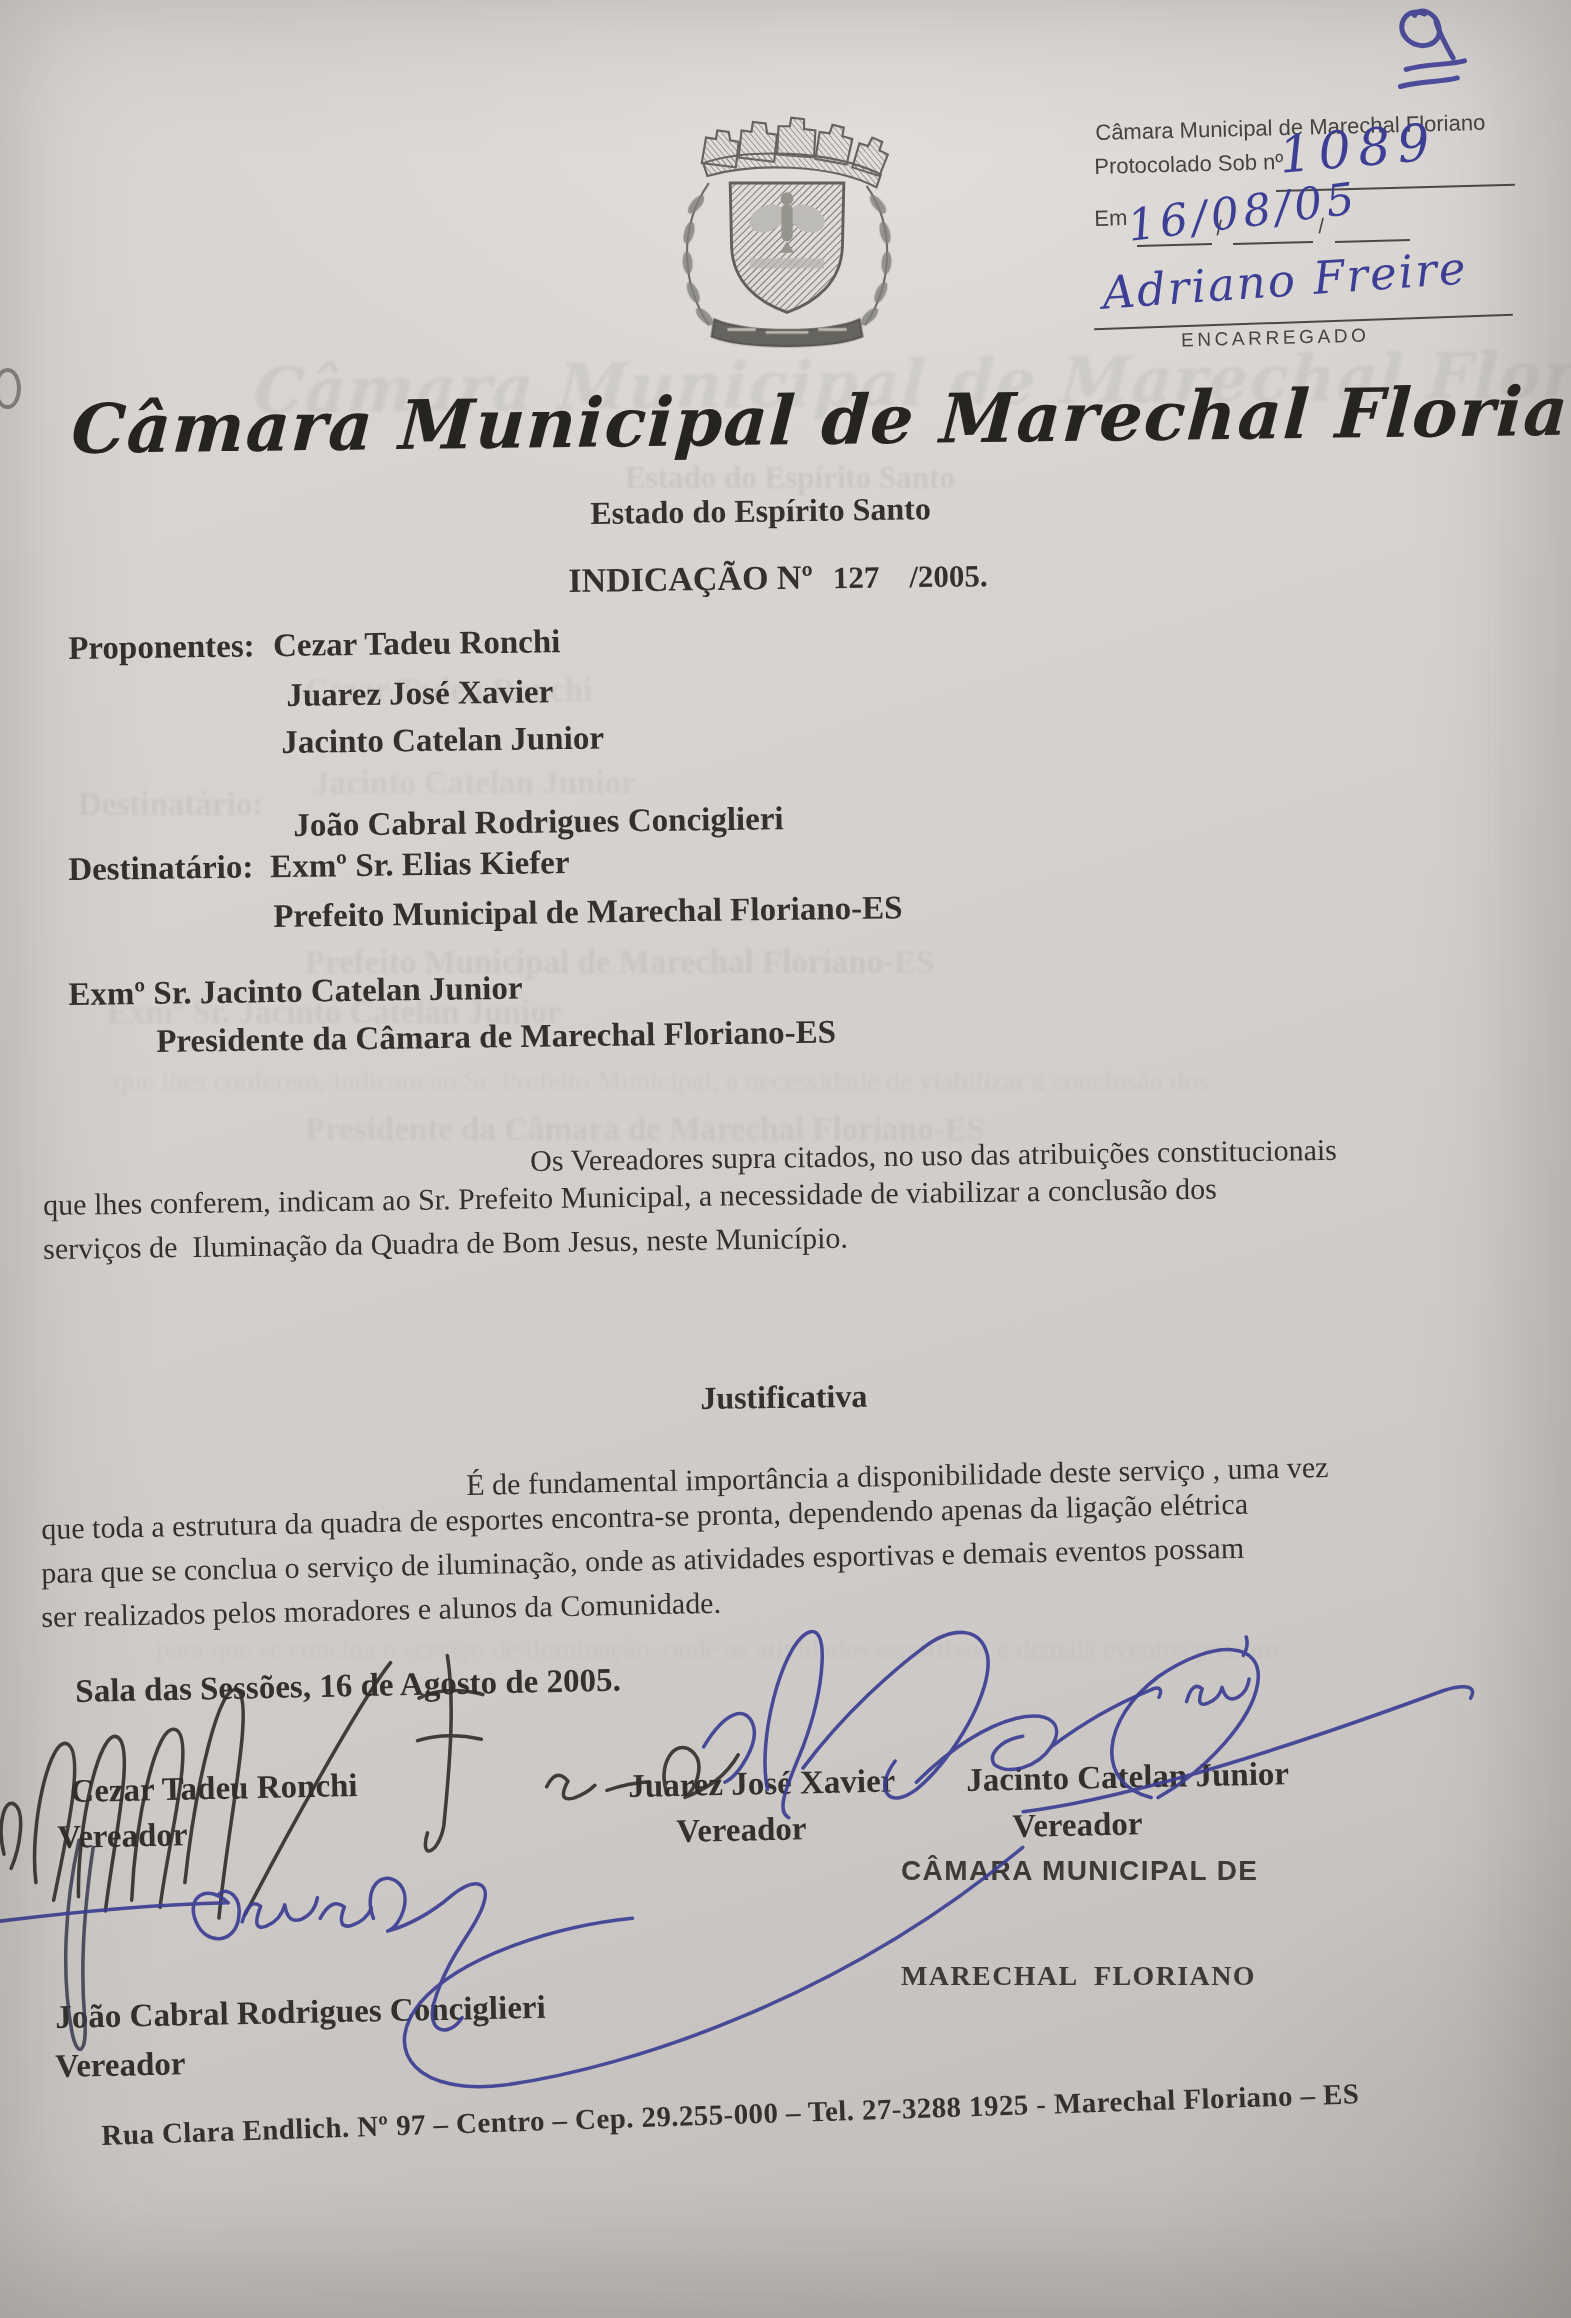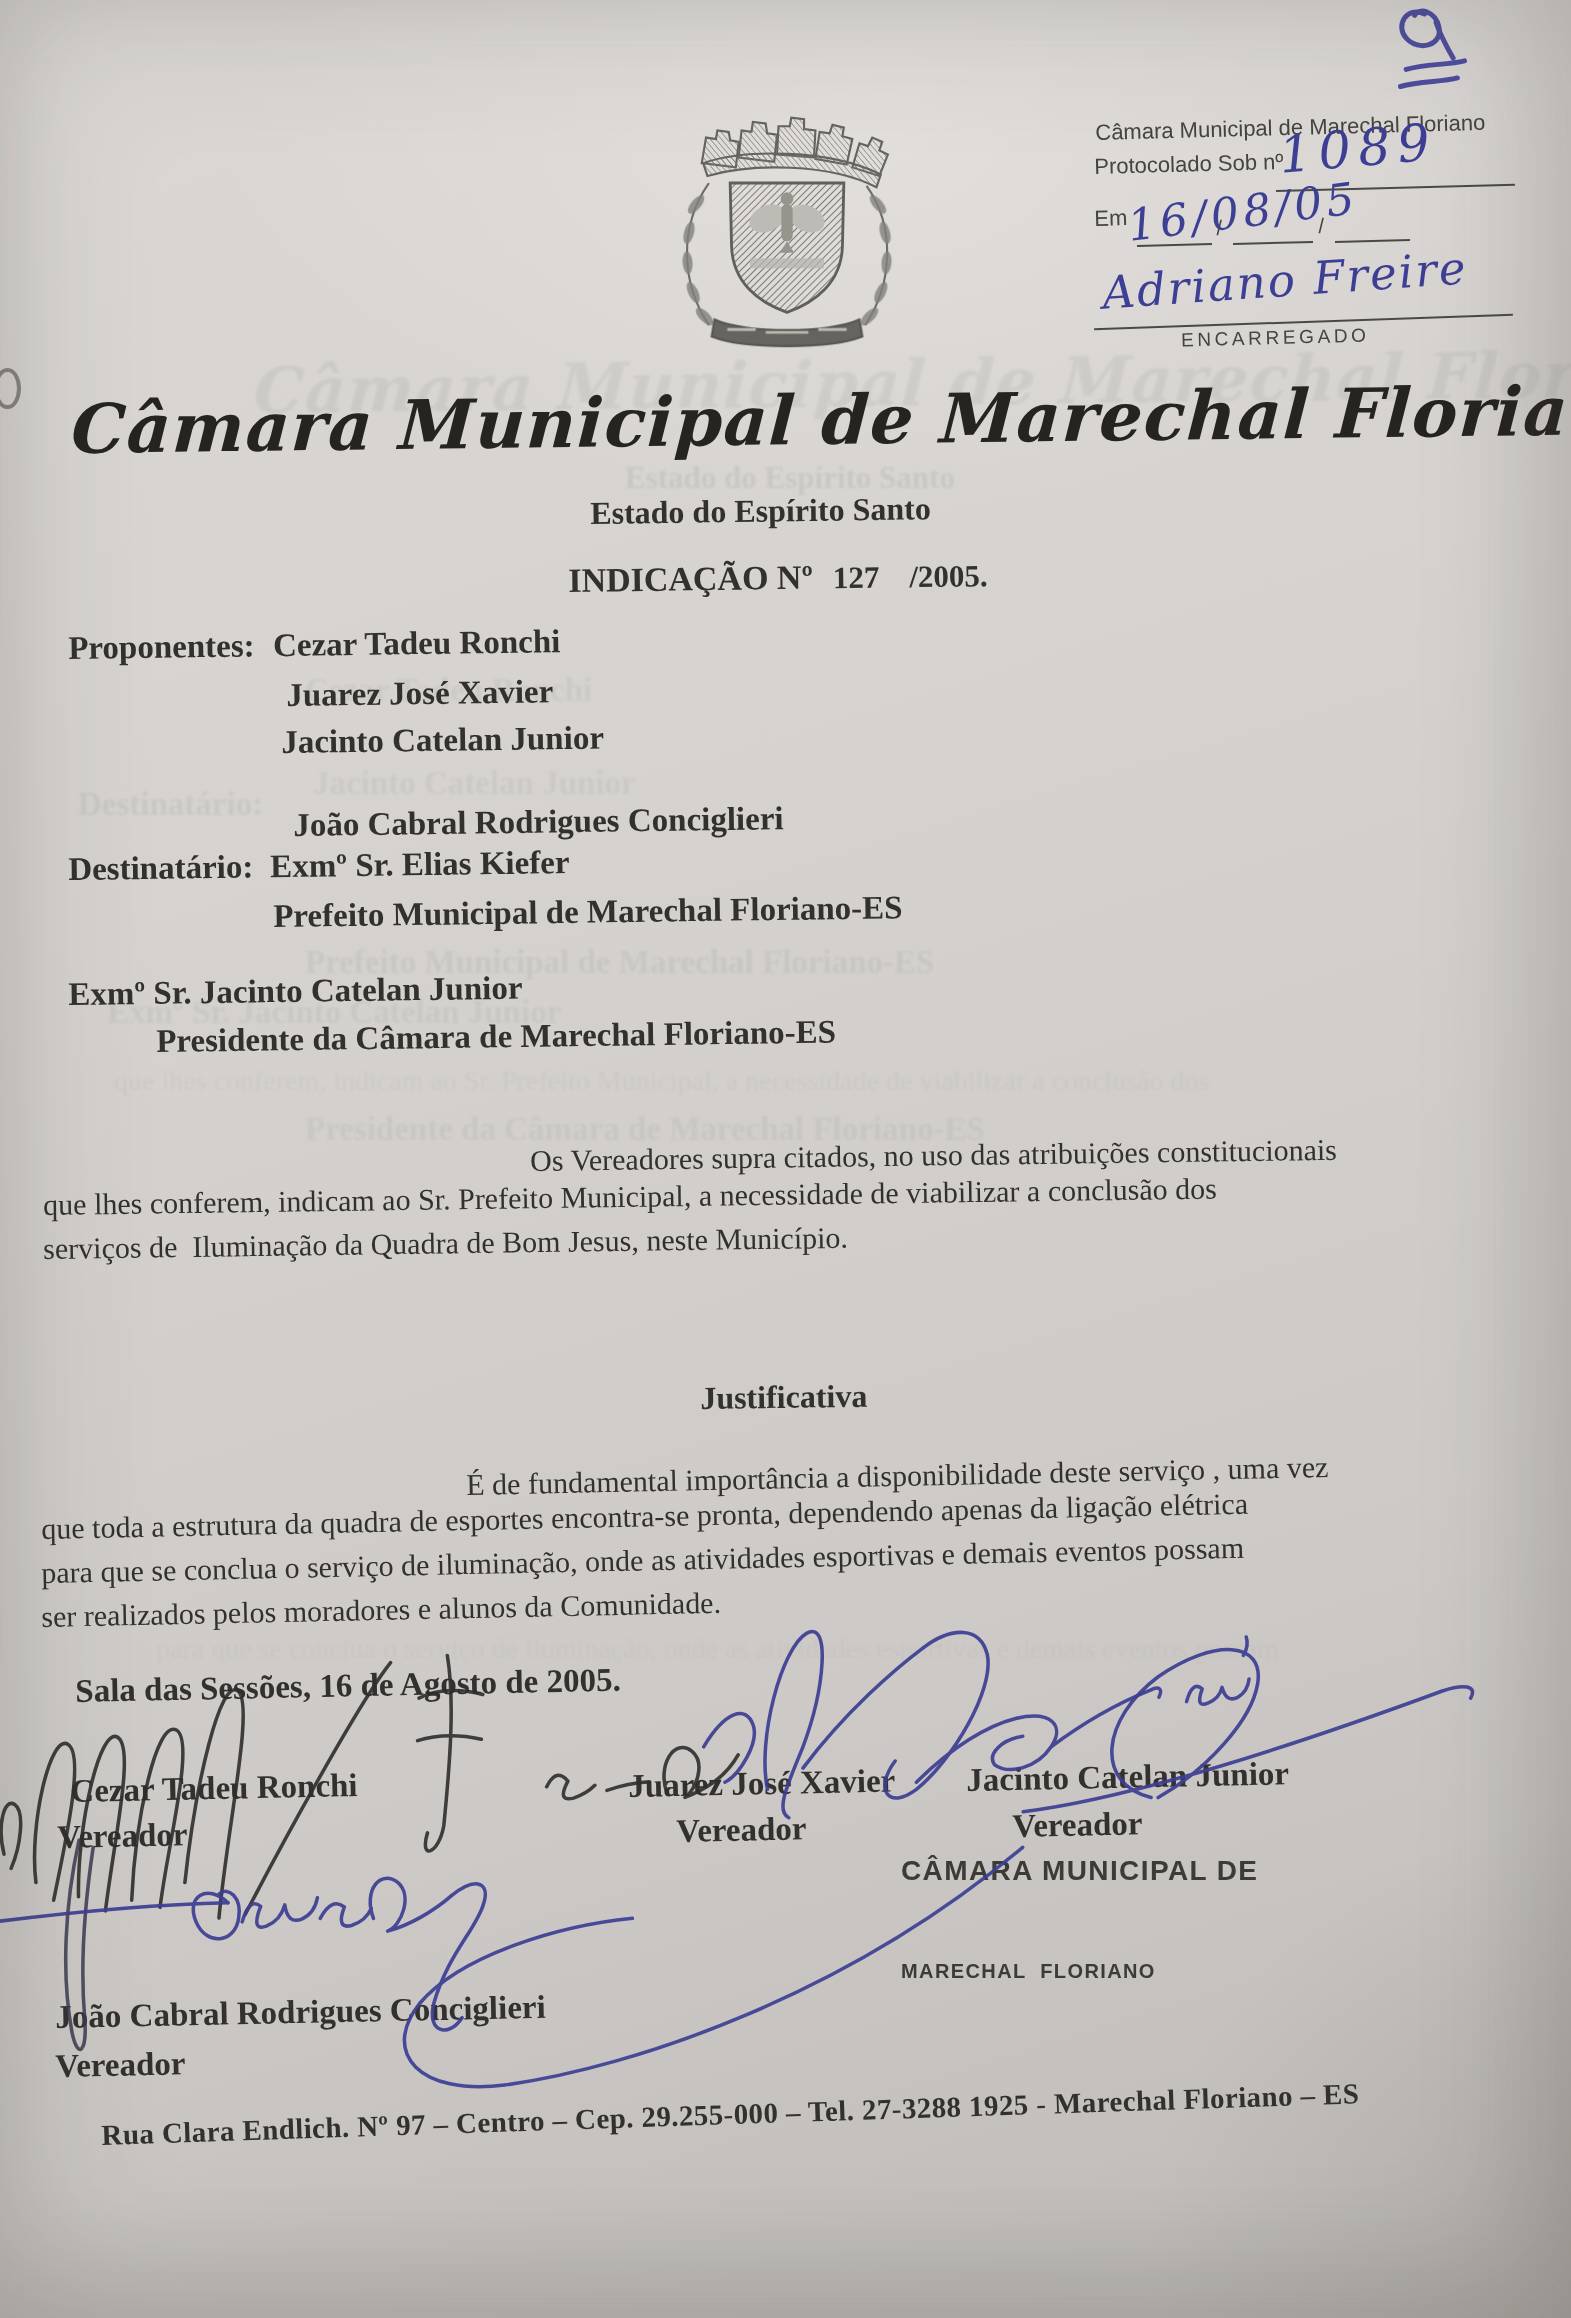--- a/index.html
+++ b/index.html
@@ -180,21 +180,21 @@
   <div class="abs serif b doc line t12" style="left:628px; top:1769px; font-size:33px;">Juarez José Xavier</div>
   <div class="abs serif b doc line t12" style="left:676px; top:1814px; font-size:33px;">Vereador</div>
 
   <div class="abs serif b doc line t12" style="left:966px; top:1763px; font-size:33px;">Jacinto Catelan Junior</div>
   <div class="abs serif b doc line t12" style="left:1012px; top:1809px; font-size:33px;">Vereador</div>
 
   <div class="abs serif b doc line t12" style="left:55px; top:2000px; font-size:33px;">João Cabral Rodrigues Conciglieri</div>
   <div class="abs serif b doc line t12" style="left:55px; top:2049px; font-size:33px;">Vereador</div>
 
   <div class="abs sans b stamp line" style="left:901px; top:1856px; font-size:28px; letter-spacing:1.4px; color:#3c3b35;">CÂMARA MUNICIPAL DE</div>
-  <div class="abs sans b stamp line" style="left:901px; top:1961px; font-size:20px; letter-spacing:1.4px; color:#3c3b35;">MARECHAL  FLORIANO</div>
+  <div class="abs sans b stamp line" style="left:901px; top:1961px; font-size:28px; letter-spacing:1.4px; color:#3c3b35;font-family:Liberation Serif, serif;">MARECHAL  FLORIANO</div>
 
   <svg class="sig abs" style="left:-7px; top:1613px;" width="781" height="305" viewBox="0 0 1100 430">
     <g stroke="#2f2e2c" stroke-width="5" opacity=".9">
       <path d="M15 340 C5 300, 15 260, 30 270 C45 280, 38 330, 25 360"></path>
       <path d="M60 380 C50 300, 80 170, 105 185 C130 200, 100 330, 85 405"></path>
       <path d="M120 400 C118 300, 150 160, 175 175 C200 190, 170 320, 158 420"></path>
       <path d="M195 405 C200 290, 230 150, 258 165 C285 180, 245 330, 235 415"></path>
       <path d="M270 380 C285 240, 320 90, 345 110 C368 130, 330 300, 318 430"></path>
       <path d="M355 425 C420 300, 520 120, 560 70"></path>
       <path d="M640 60 C650 120, 645 200, 635 300 C628 340, 600 350, 612 310"></path>

